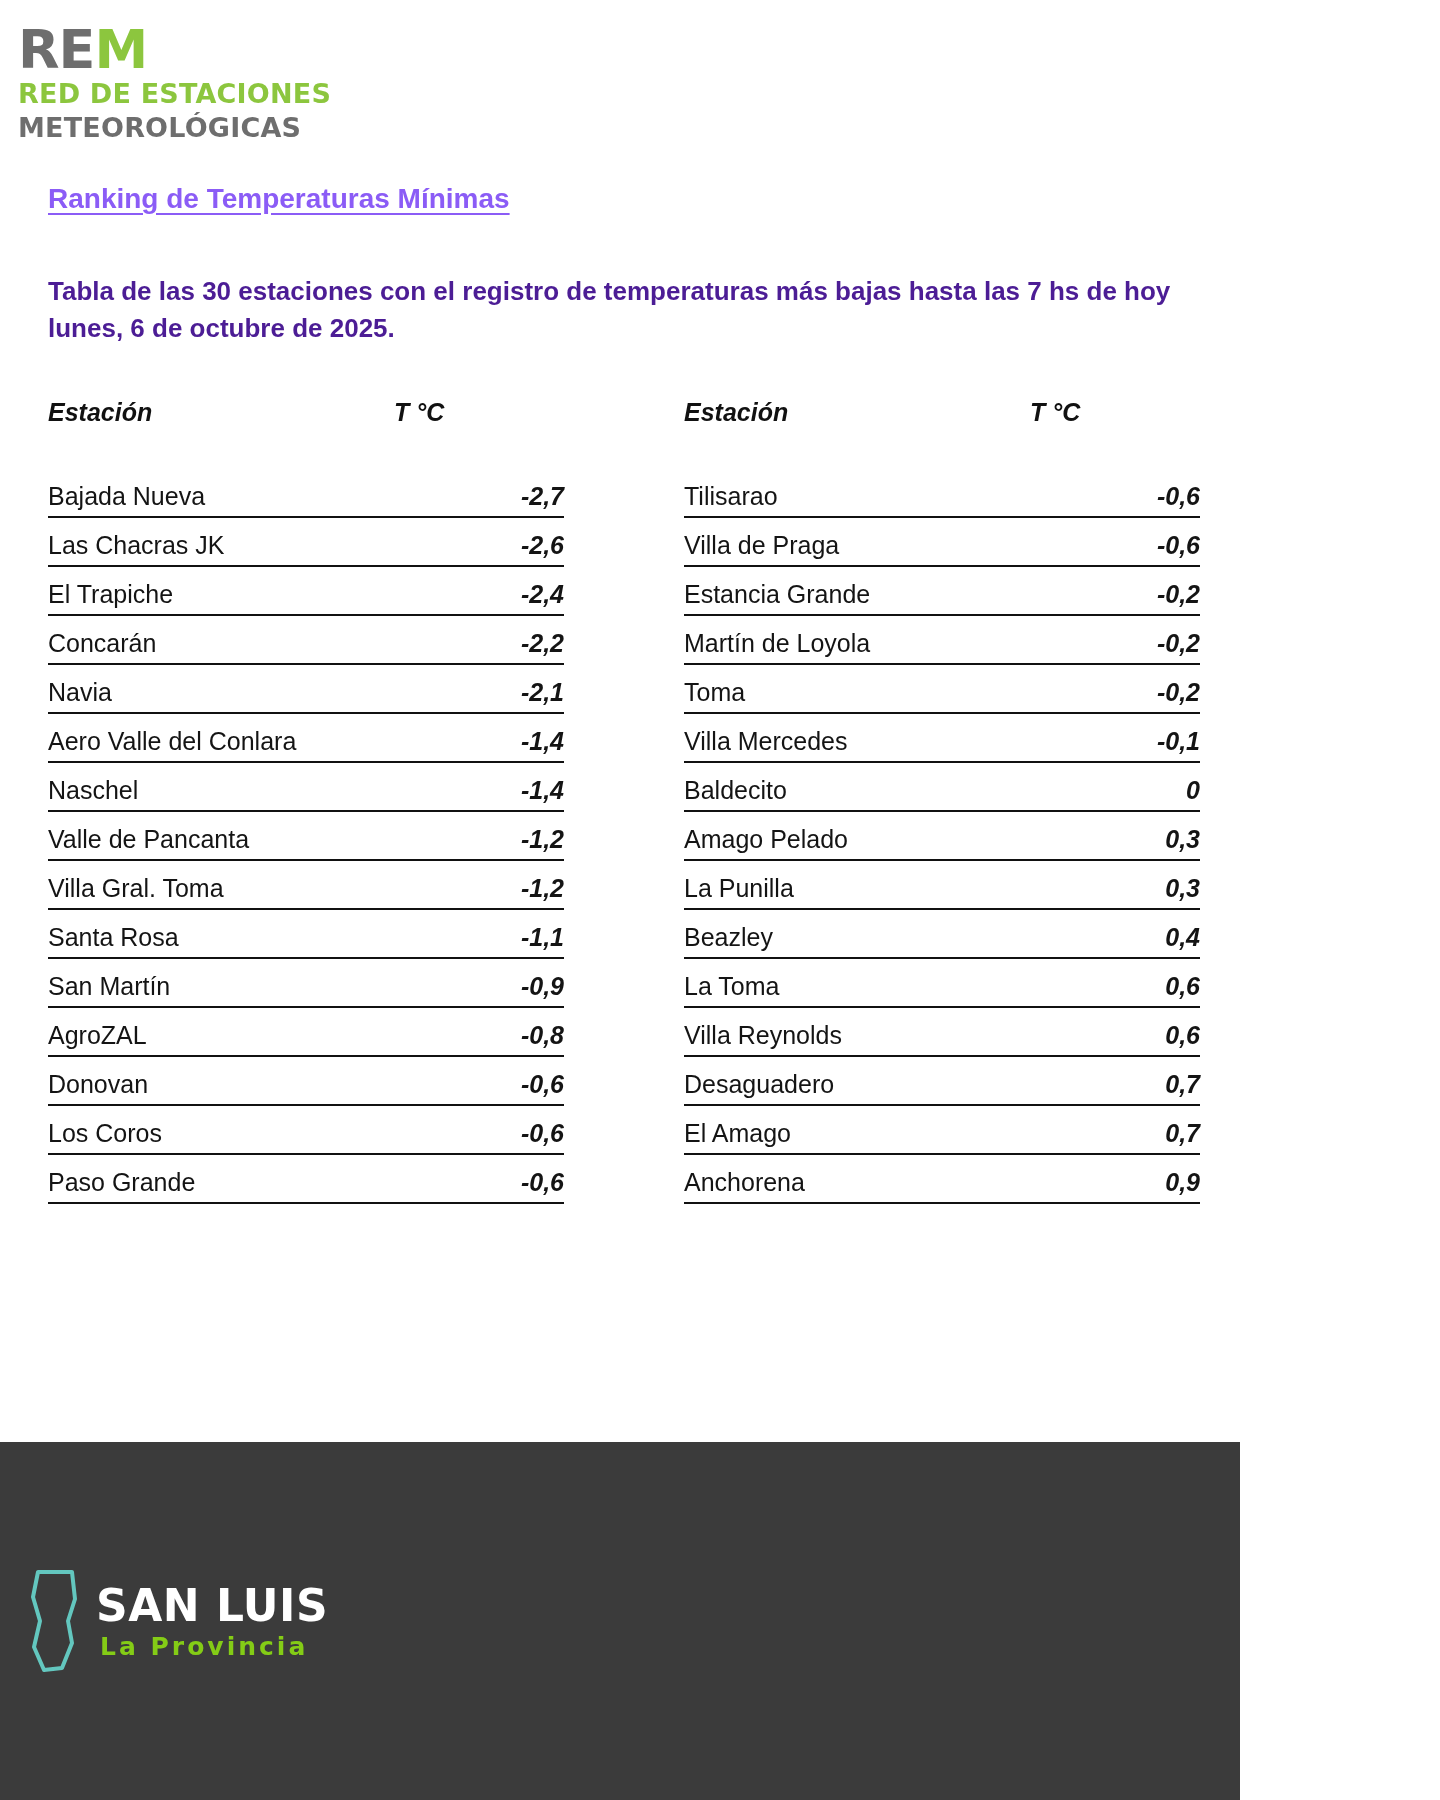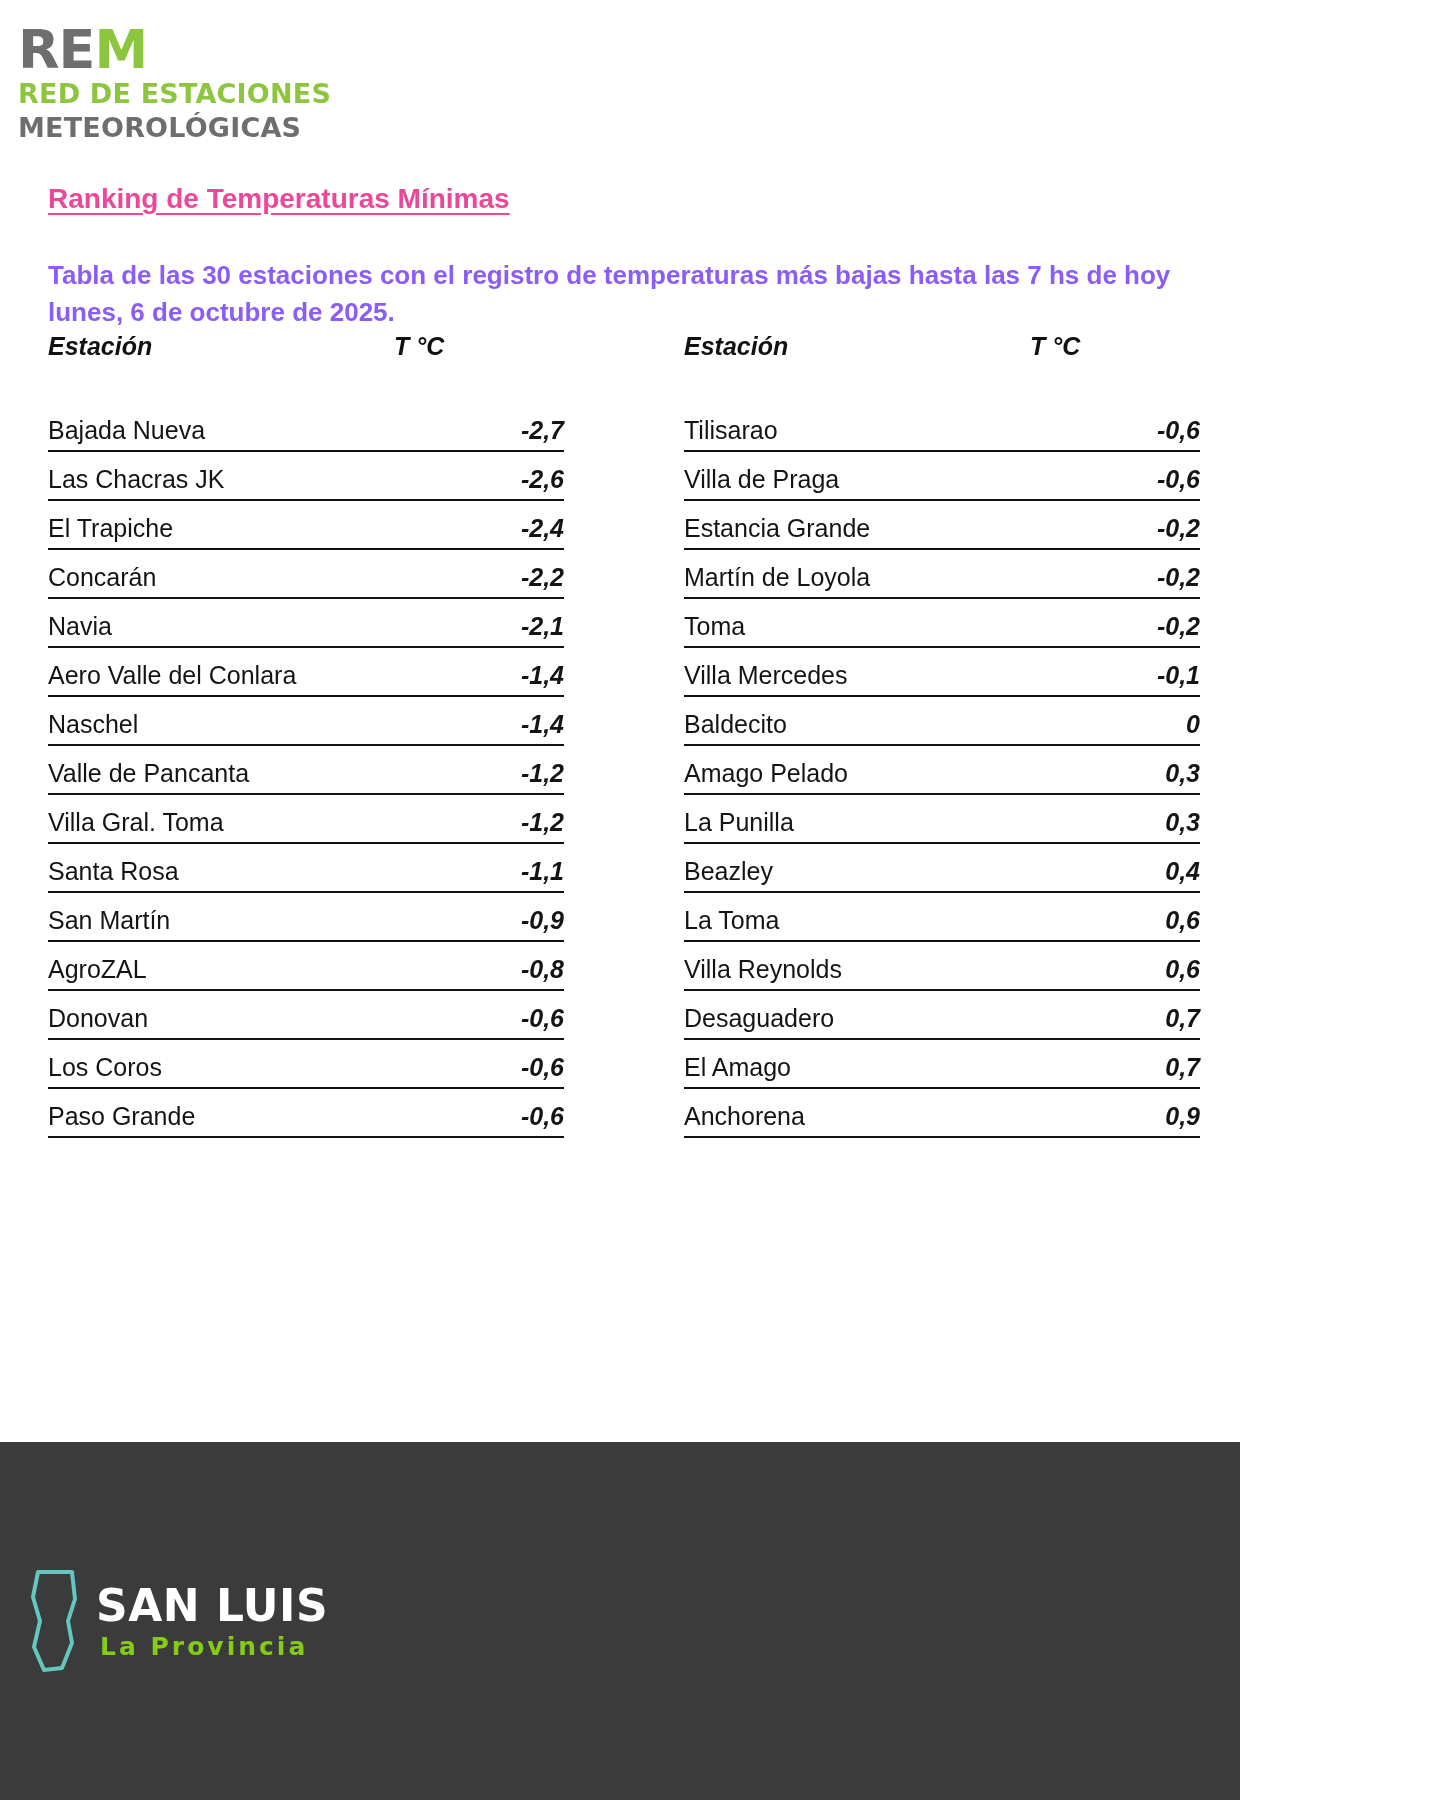--- a/index.html
+++ b/index.html
@@ -56,33 +56,34 @@
 
   
   .content {
     padding: 38px 40px 0 48px;
     flex: 1 1 auto;
   }
 
   .doc-title {
     font-size: 28px;
     font-weight: 700;
-    color: #ec4899;
+    color: #8b5cf6;
     text-decoration: underline;
     text-underline-offset: 5px;
-    margin-bottom: 42px;
+    margin-bottom: 58px;
     display: inline-block;
   }
 
   .intro {
     font-size: 26px;
     font-weight: 700;
     line-height: 1.45;
-    color: #8b5cf6;
+    color: #4c1d95;
     max-width: 1270px;
+    margin-bottom: 50px;
   }
 
   
   .tables {
     display: flex;
     gap: 120px;
     align-items: flex-start;
   }
   .tbl-wrap {
     width: 600px;

